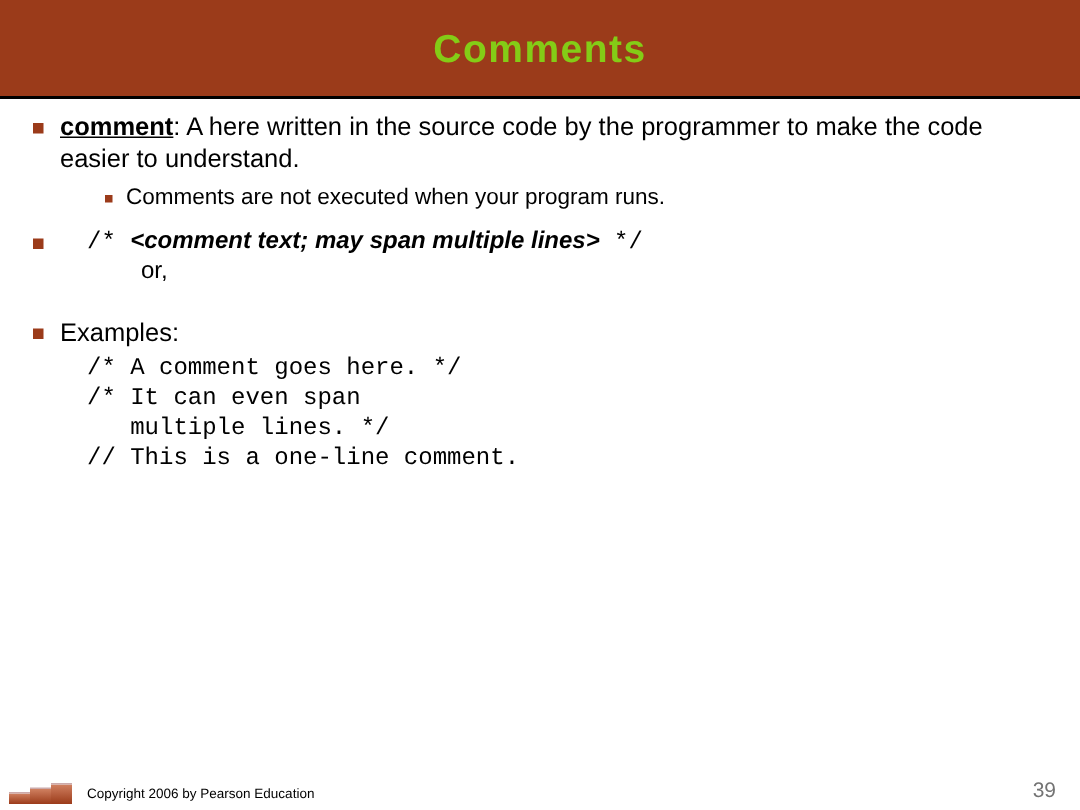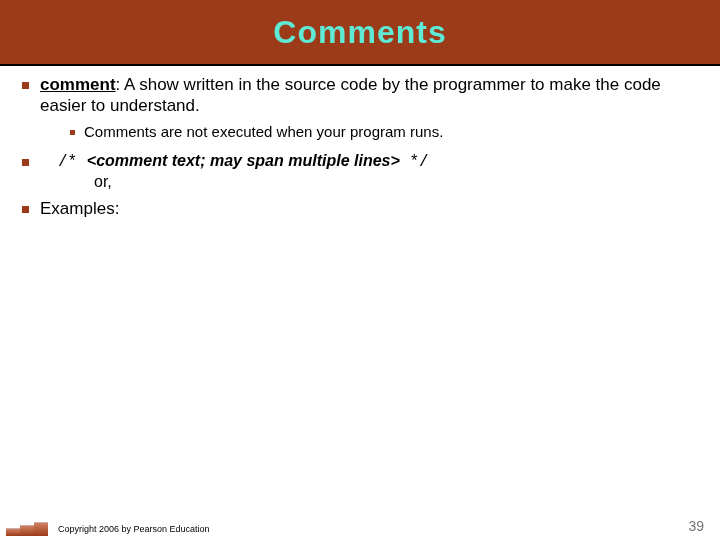--- a/index.html
+++ b/index.html
@@ -17,22 +17,22 @@
     background: #9b3b1a;
     width: 100%;
     height: 64px;
     border-bottom: 2px solid #000;
     display: flex;
     align-items: center;
     justify-content: center;
   }
   .title-bar h1 {
     margin: 0;
-    color: #5eead4;
-    font-size: 32px;
+    color: #84cc16;
+    font-size: 26px;
     font-weight: bold;
     letter-spacing: 1px;
   }
   .content {
     padding: 8px 20px 0 22px;
     font-size: 17px;
     line-height: 1.25;
   }
   ul.outer {
     list-style: none;
@@ -72,21 +72,21 @@
     width: 5px;
     height: 5px;
     background: #9b3b1a;
   }
   .term {
     font-weight: bold;
     text-decoration: underline;
     text-align: right;
   }
   .syntax-block {
-    margin: 2px 0 6px 18px;
+    margin: 2px 0 20px 18px;
     font-size: 16px;
   }
   .mono { font-family: "Courier New", Courier, monospace; }
   .emph { font-style: italic; font-weight: bold; }
   .or-line { margin-left: 36px; }
   .examples-block {
     margin: 2px 0 0 18px;
     font-family: "Courier New", Courier, monospace;
     font-size: 16px;
     line-height: 1.25;
@@ -134,37 +134,41 @@
 </head>
 <body>
 
 <div class="title-bar">
   <h1>Comments</h1>
 </div>
 
 <div class="content">
   <ul class="outer">
     <li>
-      <span class="term">comment</span><span>: A show written in the source code by the programmer to make the code easier to understand.</span>
+      <span class="term">comment</span><span>: A here written in the source code by the programmer to make the code easier to understand.</span>
       <ul class="inner">
         <li>Comments are not executed when your program runs.</li>
       </ul>
     </li>
 
     <li>
       <div class="syntax-block">
         <div>
           <span class="mono">/* </span><span class="emph">&lt;comment text; may span multiple lines&gt;</span><span class="mono"> */</span>
         </div>
         <div class="or-line">or,</div>
       </div>
     </li>
 
     <li>
       <span>Examples:</span>
+      <div class="examples-block">/* A comment goes here. */
+/* It can even span
+   multiple lines. */
+// This is a one-line comment.</div>
     </li>
   </ul>
 </div>
 
 <div class="footer">
   <div class="corner-deco">
     <div class="bar b1"></div>
     <div class="bar b2"></div>
     <div class="bar b3"></div>
   </div>

